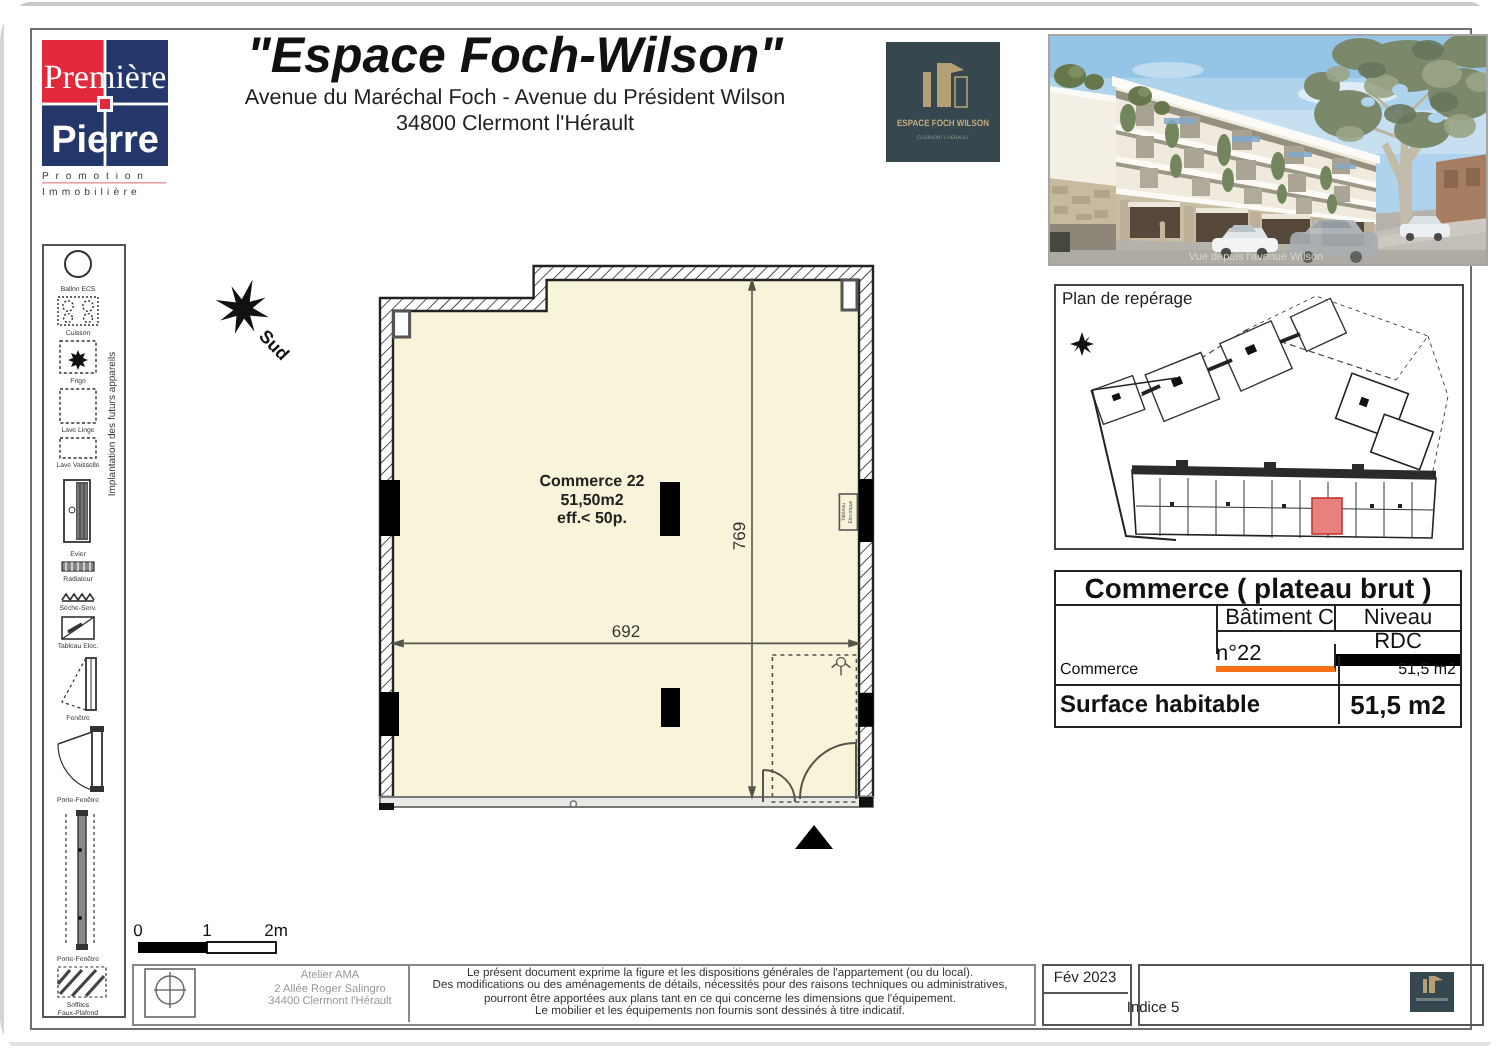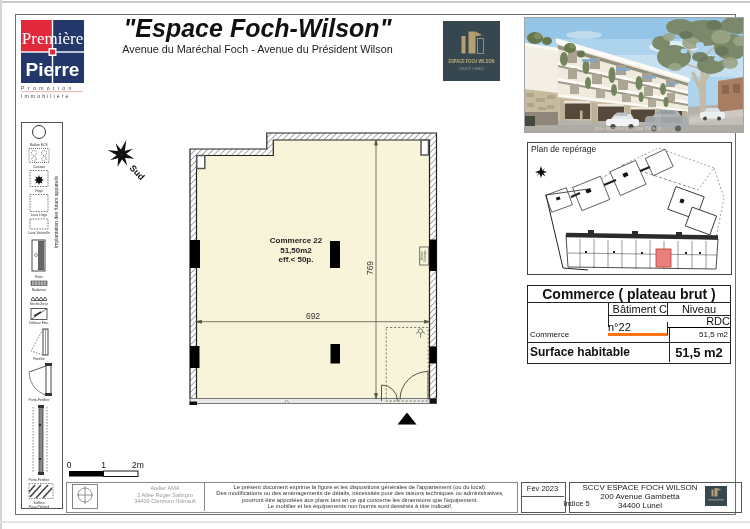--- a/index.html
+++ b/index.html
@@ -1,16 +1,16 @@
 <!DOCTYPE html>
 <html><head>
 <meta charset="utf-8">
 <style>
 html,body{margin:0;padding:0;background:#fff;}
-#page{position:relative;width:750px;height:529px;background:#ffffff;font-family:"Liberation Sans",sans-serif;overflow:hidden;}
+#page{position:relative;width:750px;height:529px;background:#ffffff;font-family:"Liberation Sans",sans-serif;overflow:hidden;border-radius:20px;}
 .abs{position:absolute;}
 </style>
 </head>
 <body>
 <div id="page">
 
 <div class="abs" style="left:0;top:1px;width:750px;height:2px;background:#c9c9c9;"></div>
 
 <div class="abs" style="left:0;top:0;width:2px;height:529px;background:#d4d4d4;"></div>
 
@@ -29,20 +29,21 @@
   <rect x="29" y="29.5" width="5" height="5" fill="#e1293b"></rect>
   <text x="31.5" y="56" font-family="Liberation Sans,sans-serif" font-weight="bold" font-size="19" fill="#ffffff" text-anchor="middle">Pierre</text>
   <text x="0" y="69.5" font-size="5.1" fill="#444" letter-spacing="3.4">Promotion</text>
   <rect x="0" y="71" width="62" height="0.8" fill="#e8a0a0"></rect>
   <text x="0" y="77.5" font-size="5.1" fill="#444" letter-spacing="2.1">Immobilière</text>
 </svg>
 
 <div class="abs" style="left:110px;top:15px;width:295px;text-align:center;">
   <div style="font-size:25px;font-weight:bold;font-style:italic;color:#111;line-height:26px;">"Espace Foch-Wilson"</div>
   <div style="font-size:10.8px;color:#222;margin-top:2px;line-height:13px;">Avenue du Maréchal Foch - Avenue du Président Wilson</div>
+  <div style="font-size:10.8px;color:#222;line-height:13px;">34800 Clermont l'Hérault</div>
 </div>
 
 <svg class="abs" style="left:443px;top:21px;" width="57" height="60" viewBox="0 0 57 60">
   <rect x="0" y="0" width="57" height="60" fill="#37474f"></rect>
   <rect x="18.5" y="15" width="4" height="17.5" fill="#b5a075"></rect>
   <rect x="25.5" y="10.5" width="7" height="22" fill="#b5a075"></rect>
   <polygon points="32.5,10.5 39,14 32.5,15.5" fill="#b5a075"></polygon>
   <rect x="34.5" y="17.5" width="6" height="15" fill="none" stroke="#b5a075" stroke-width="0.8"></rect>
   <text x="28.5" y="42" font-size="4.6" fill="#c0ab7e" text-anchor="middle" font-weight="bold" textLength="46" lengthAdjust="spacingAndGlyphs">ESPACE FOCH WILSON</text>
   <text x="28.5" y="48.5" font-size="2.6" fill="#8b968f" text-anchor="middle" textLength="26" lengthAdjust="spacingAndGlyphs">CLERMONT L'HÉRAULT</text>
@@ -309,21 +310,21 @@
     </g>
   </g>
 </svg>
 
 <div class="abs" style="left:527px;top:285px;width:202px;height:77px;border:1px solid #222;background:#fff;font-size:11px;color:#111;">
   <div style="height:16px;border-bottom:1px solid #222;text-align:center;font-weight:bold;font-size:14px;line-height:16px;">Commerce ( plateau brut )</div>
   <div style="position:absolute;left:0;top:17px;width:80px;height:24px;border-right:1px solid #222;"></div>
   <div style="position:absolute;left:80px;top:17px;width:59px;height:12px;border-right:1px solid #222;border-bottom:1px solid #222;text-align:right;line-height:12px;">Bâtiment C</div>
   <div style="position:absolute;left:140px;top:17px;width:62px;height:12px;border-bottom:1px solid #222;text-align:center;line-height:12px;">Niveau</div>
   <div style="position:absolute;left:80px;top:36px;width:59px;height:11px;border-right:1px solid #222;border-bottom:3px solid #f97316;line-height:11px;">n°22</div>
-  <div style="position:absolute;left:140px;top:30px;width:62px;height:11px;border-bottom:1px solid #000000;text-align:right;line-height:11px;">RDC</div>
+  <div style="position:absolute;left:140px;top:30px;width:62px;height:11px;border-bottom:6px solid #000000;text-align:center;line-height:11px;">RDC</div>
   <div style="position:absolute;left:0;top:42px;width:139px;height:14px;border-bottom:1px solid #222;border-right:1px solid #222;font-size:8px;line-height:14px;padding-left:2px;">Commerce</div>
   <div style="position:absolute;left:140px;top:42px;width:60px;height:14px;border-bottom:1px solid #222;font-size:8px;line-height:14px;text-align:right;padding-right:2px;">51,5 m2</div>
   <div style="position:absolute;left:0;top:57px;width:139px;height:19px;border-right:1px solid #222;font-weight:bold;font-size:12px;line-height:19px;padding-left:2px;">Surface habitable</div>
   <div style="position:absolute;left:140px;top:57px;width:62px;height:19px;font-weight:bold;font-size:13px;line-height:19px;text-align:center;">51,5 m2</div>
 </div>
 
 <svg class="abs" style="left:21px;top:122px;" width="42" height="387" viewBox="0 0 42 387">
   <rect x="0.5" y="0.5" width="41" height="386" fill="#fff" stroke="#555" stroke-width="1"></rect>
 
   <circle cx="18" cy="10" r="6.5" fill="none" stroke="#333" stroke-width="1"></circle>
@@ -521,21 +522,20 @@
 </svg>
 <div class="abs" style="left:120px;top:485px;width:90px;text-align:center;font-size:5.6px;color:#999;line-height:6.6px;">Atelier AMA<br>2 Allée Roger Salingro<br>34400 Clermont l'Hérault</div>
 <div class="abs" style="left:206px;top:484px;width:308px;text-align:center;font-size:5.8px;color:#333;line-height:6.4px;">Le présent document exprime la figure et les dispositions générales de l'appartement (ou du local).<br>Des modifications ou des aménagements de détails, nécessités pour des raisons techniques ou administratives,<br>pourront être apportées aux plans tant en ce qui concerne les dimensions que l'équipement.<br>Le mobilier et les équipements non fournis sont dessinés à titre indicatif.</div>
 
 <div class="abs" style="left:521px;top:482px;width:43px;height:29px;border:1px solid #555;"></div>
 <div class="abs" style="left:521px;top:496px;width:43px;height:1px;background:#555;"></div>
 <div class="abs" style="left:521px;top:484px;width:43px;text-align:center;font-size:7.5px;color:#222;">Fév 2023</div>
 <div class="abs" style="left:521px;top:499px;width:43px;text-align:center;font-size:7.5px;color:#222;padding-left:34px;">Indice 5</div>
 
 <div class="abs" style="left:569px;top:482px;width:171px;height:29px;border:1px solid #555;"></div>
-<div class="abs" style="left:575px;top:483px;width:130px;text-align:center;font-size:8px;color:#222;line-height:9px;">SCCV ESPACE FOCH WILSON<br>200 Avenue Gambetta<br>34400 Lunel</div>
 <svg class="abs" style="left:705px;top:486px;" width="22" height="20" viewBox="0 0 22 20">
   <rect x="0" y="0" width="22" height="20" fill="#37474f"></rect>
   <rect x="6.5" y="3.5" width="2" height="7" fill="#b5a075"></rect>
   <rect x="9.5" y="2" width="3" height="8.5" fill="#b5a075"></rect>
   <polygon points="12.5,2 16.5,4 12.5,4.5" fill="#b5a075"></polygon>
   <rect x="3" y="13" width="16" height="1.5" fill="#8b968f" opacity="0.7"></rect>
 </svg>
 </div>
 
 </body></html>

